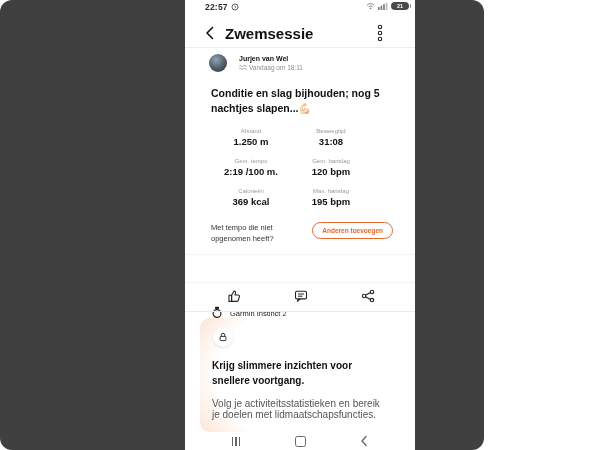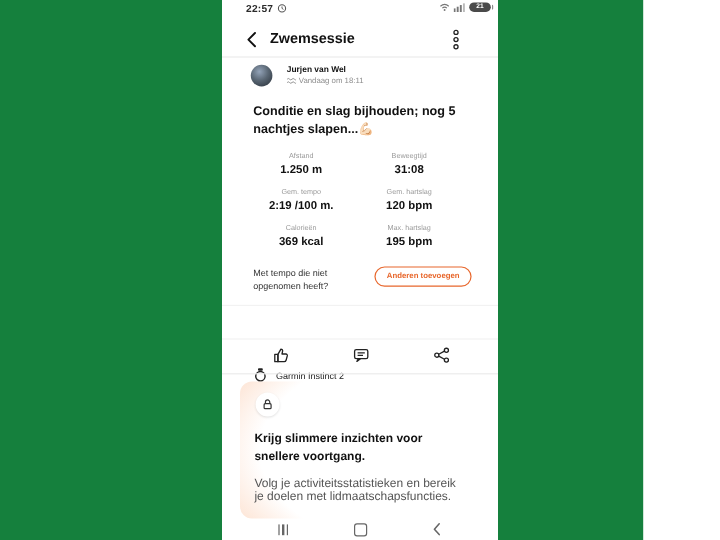--- a/index.html
+++ b/index.html
@@ -1,33 +1,33 @@
 <!DOCTYPE html>
 <html><head>
 <meta charset="utf-8">
 <style>
   html,body{margin:0;padding:0;background:#ffffff;}
-  .canvas{position:relative;width:536px;height:450px;background:#15803d;overflow:hidden;
-          font-family:"Liberation Sans",sans-serif;color:#1a1a1a;}
+  .canvas{position:relative;width:484px;height:450px;background:#404040;overflow:hidden;
+          font-family:"Liberation Sans",sans-serif;color:#1a1a1a;border-radius:12px;}
   .phone{position:absolute;left:185px;top:0;width:230px;height:450px;background:#ffffff;}
 
   
   .statusbar{position:absolute;top:2px;left:0;right:0;height:12px;}
   .sb-left{position:absolute;left:20px;top:0;display:flex;align-items:center;gap:3px;}
   .sb-time{font-size:8.5px;font-weight:700;color:#2b2b2b;letter-spacing:.2px;}
   .sb-right{position:absolute;right:4px;top:0;display:flex;align-items:center;gap:3px;}
   .battery{display:inline-flex;align-items:center;}
   .battery .shell{display:inline-block;min-width:14px;height:8px;background:#4a4a4a;border-radius:4px;
      color:#fff;font-size:5.5px;line-height:8px;text-align:center;font-weight:700;padding:0 2px;}
   .battery .nub{display:inline-block;width:1.5px;height:3.5px;background:#8a8a8a;border-radius:0 1px 1px 0;margin-left:.5px;}
 
   
   .appbar{position:absolute;top:22px;left:0;right:0;height:22px;}
   .back-btn{position:absolute;left:19px;top:3px;width:12px;height:16px;cursor:pointer;}
-  .appbar-title{position:absolute;left:40px;top:3px;font-size:12px;font-weight:700;color:#111;}
+  .appbar-title{position:absolute;left:40px;top:3px;font-size:15px;font-weight:700;color:#111;}
   .kebab-btn{position:absolute;left:190px;top:2px;width:10px;height:18px;cursor:pointer;}
 
   .divider{position:absolute;left:0;right:0;height:1px;background:#ececec;}
   .d1{top:47px;}
   .d2{top:254px;background:#f2f2f2;}
   .d3{top:282px;background:#f2f2f2;}
   .d4{top:311px;background:#ebebeb;}
 
   
   .profile{position:absolute;top:54px;left:24px;right:10px;height:24px;}
@@ -36,21 +36,21 @@
   .p-name{position:absolute;left:30px;top:1px;font-size:7px;font-weight:700;color:#111;}
   .p-sub{position:absolute;left:30px;top:10px;display:flex;align-items:center;gap:2px;
      font-size:6.5px;color:#8c8c8c;}
 
   
   .message{position:absolute;top:86px;left:26px;width:192px;font-size:10.5px;font-weight:700;
      line-height:15px;color:#111;}
 
   
   .stats-grid{position:absolute;top:127px;left:26px;display:grid;
-     grid-template-columns:80px 80px;column-gap:10px;}
+     grid-template-columns:80px 80px;}
   .stat-cell{text-align:center;margin-bottom:9px;}
   .stat-label{font-size:6px;color:#9a9a9a;line-height:8px;}
   .stat-value{font-size:9.5px;font-weight:700;color:#111;line-height:12px;margin-top:1px;}
 
   
   .tagrow{position:absolute;top:220px;left:26px;right:10px;height:30px;}
   .tag-question{position:absolute;left:0;top:2px;width:84px;font-size:7.5px;line-height:11px;color:#333;}
   .tag-btn{position:absolute;right:12px;top:2px;padding:4px 9px;border:1px solid #e8672c;
      border-radius:12px;background:#fff;color:#e8672c;font-size:6.5px;font-weight:700;
      font-family:"Liberation Sans",sans-serif;cursor:pointer;}

